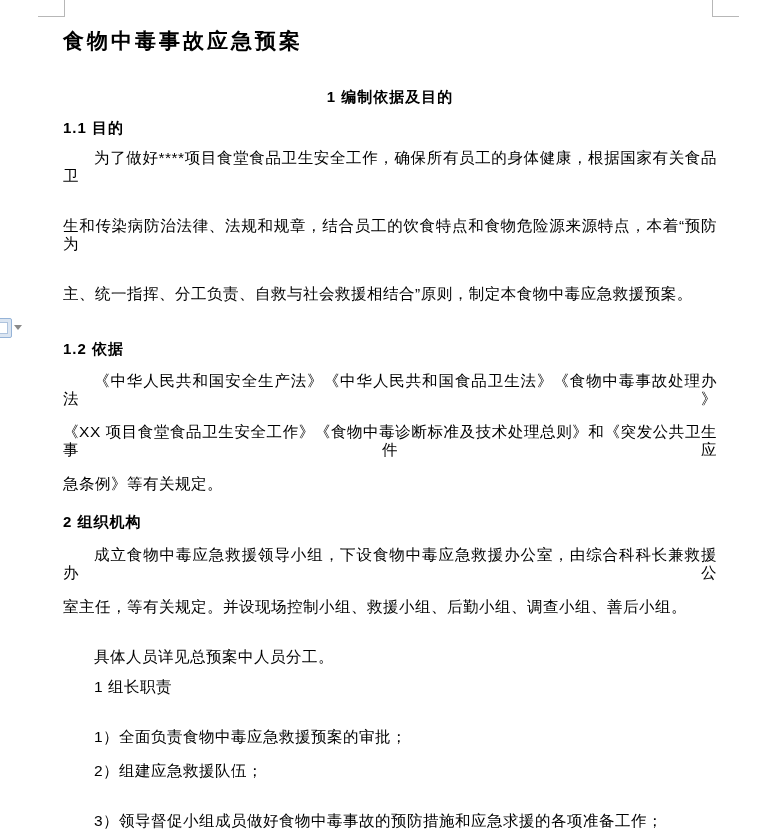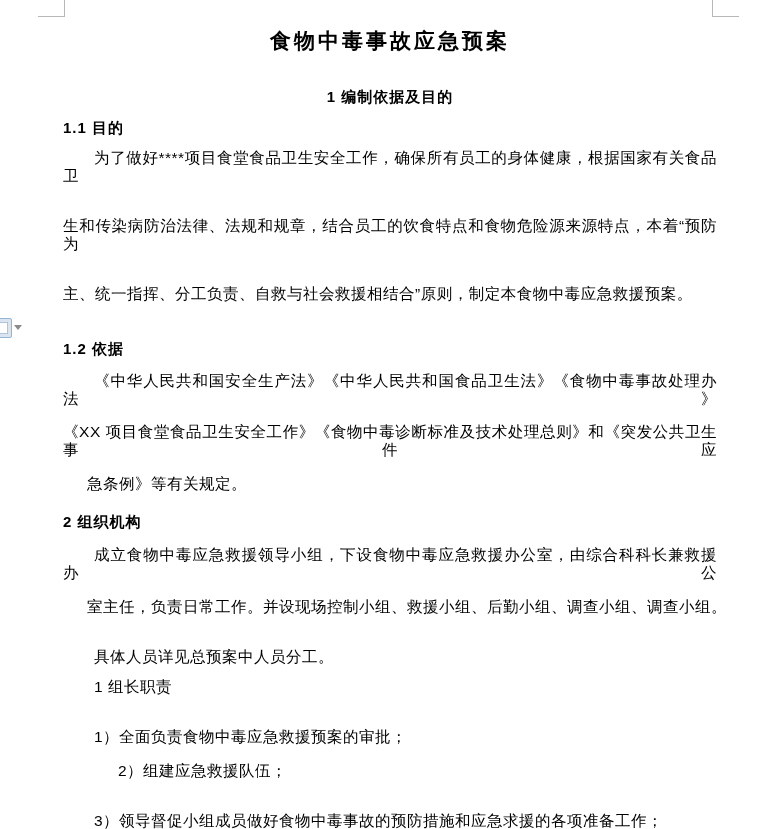--- a/index.html
+++ b/index.html
@@ -70,41 +70,41 @@
     white-space: normal;
     text-align: justify;
     text-align-last: justify;
     text-justify: inter-character;
   }
   .indent { text-indent: 31px; }
   .title {
     font-size: 21px;
     line-height: 24px;
     font-weight: bold;
-    text-align: center;
+    text-align: left;
     letter-spacing: 3px;
     white-space: nowrap;
   }
   .h1, .h2 {
     font-size: 15px;
     line-height: 18px;
     font-weight: bold;
     letter-spacing: 1px;
     white-space: nowrap;
   }
   
   .mt-title { margin-top: 29px; }
   .mt-35 { margin-top: 35px; text-align: center; }
   .mt-13 { margin-top: 13px; }
   .mt-12 { margin-top: 12px; }
   .mt-17 { margin-top: 32px; }
   .mt-21 { margin-top: 37px; }
   .mt-14 { margin-top: 14px; }
   .mt-15 { margin-top: 15px; }
-  .mt-16 { margin-top: 16px; margin-left: 24px; }
+  .mt-16 { margin-top: 16px; }
   .mt-20 { margin-top: 20px; }
   .mt-18 { margin-top: 18px; }
 </style>
 </head>
 <body>
 
 <div class="page">
 
   <div class="crop-left"></div>
   <div class="crop-right"></div>
@@ -121,21 +121,21 @@
     <div class="h2 mt-13">1.1 目的</div>
     <div class="line full indent mt-12">为了做好****项目食堂食品卫生安全工作，确保所有员工的身体健康，根据国家有关食品卫</div>
     <div class="line full mt-17">生和传染病防治法律、法规和规章，结合员工的饮食特点和食物危险源来源特点，本着“预防为</div>
     <div class="line mt-17">主、统一指挥、分工负责、自救与社会救援相结合”原则，制定本食物中毒应急救援预案。</div>
     <div class="h2 mt-21">1.2 依据</div>
     <div class="line full indent mt-14">《中华人民共和国安全生产法》《中华人民共和国食品卫生法》《食物中毒事故处理办法》</div>
     <div class="line full mt-15">《XX 项目食堂食品卫生安全工作》《食物中毒诊断标准及技术处理总则》和《突发公共卫生事件应</div>
     <div class="line mt-16">急条例》等有关规定。</div>
     <div class="h1 mt-20">2 组织机构</div>
     <div class="line full indent mt-15">成立食物中毒应急救援领导小组，下设食物中毒应急救援办公室，由综合科科长兼救援办公</div>
-    <div class="line mt-16">室主任，负责日常工作。并设现场控制小组、救援小组、后勤小组、调查小组、调查小组。</div>
+    <div class="line mt-16">室主任，等有关规定。并设现场控制小组、救援小组、后勤小组、调查小组、善后小组。</div>
     <div class="line indent mt-17">具体人员详见总预案中人员分工。</div>
     <div class="line indent mt-12">1 组长职责</div>
     <div class="line indent mt-17">1）全面负责食物中毒应急救援预案的审批；</div>
     <div class="line indent mt-16">2）组建应急救援队伍；</div>
     <div class="line indent mt-17">3）领导督促小组成员做好食物中毒事故的预防措施和应急求援的各项准备工作；</div>
     <div class="line indent mt-15">5）组织指挥求援队伍实施救援行动；</div>
 
   </div>
 
 </div>

